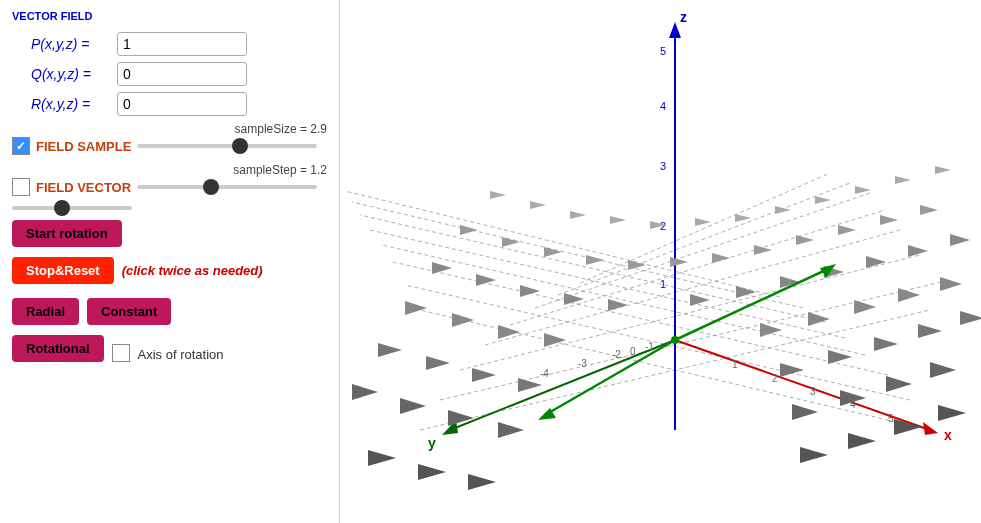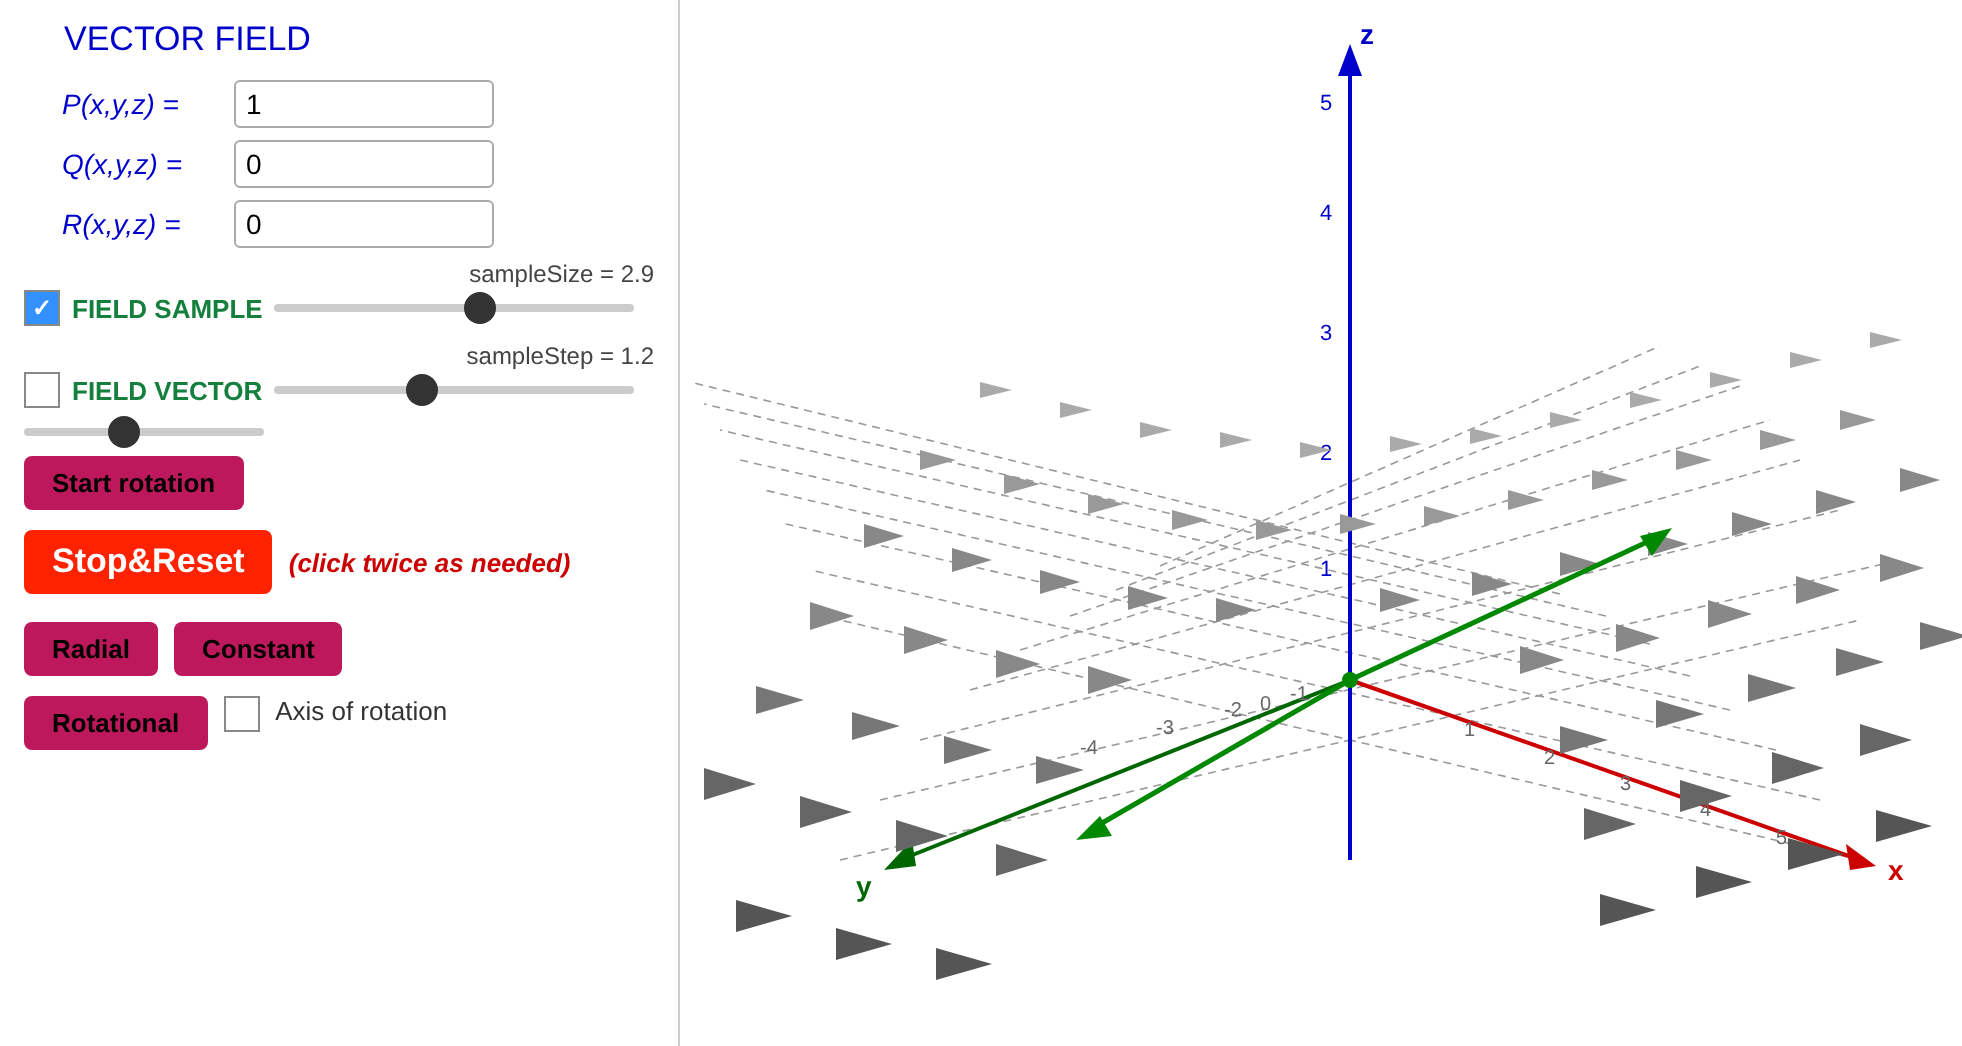--- a/index.html
+++ b/index.html
@@ -19,24 +19,23 @@
       padding: 10px 12px;
       border-right: 1px solid #ccc;
       display: flex;
       flex-direction: column;
       gap: 6px;
       position: relative;
     }
 
     .section-title {
       color: #00c;
-      font-weight: normal;
-      font-size: 17px;
+      font-weight: bold;
+      font-size: 11px;
       margin-bottom: 4px;
-      margin-left: 20px;
     }
 
     .field-row {
       display: flex;
       align-items: center;
       gap: 6px;
       font-size: 14px;
       color: #00c;
       margin-left: 19px;
     }
@@ -80,21 +79,21 @@
     }
 
     .checkbox-custom.checked::after {
       content: '✓';
       color: white;
       font-size: 12px;
       font-weight: bold;
     }
 
     .slider-name {
-      color: #15803d;
+      color: #c2410c;
       font-size: 13px;
       font-weight: bold;
     }
 
     .slider-value-label {
       font-size: 12px;
       color: #444;
       text-align: right;
       margin-left: auto;
       margin-bottom: 1px;
@@ -150,21 +149,21 @@
       cursor: pointer;
       display: inline-block;
     }
 
     .btn-red {
       background: #ff2200;
       color: #fff;
       border: none;
       border-radius: 4px;
       padding: 6px 14px;
-      font-size: 17px;
+      font-size: 13px;
       font-weight: bold;
       cursor: pointer;
       display: inline-block;
     }
 
     .btn-row {
       display: flex;
       align-items: center;
       gap: 8px;
       margin-top: 4px;
@@ -178,21 +177,21 @@
     }
 
     .radial-constant-row {
       display: flex;
       gap: 8px;
       margin-top: 8px;
     }
 
     .rotational-row {
       display: flex;
-      align-items: flex-start;
+      align-items: flex-end;
       gap: 8px;
       margin-top: 4px;
     }
 
     .axis-checkbox {
       width: 18px;
       height: 18px;
       border: 1px solid #888;
       background: #fff;
       flex-shrink: 0;

